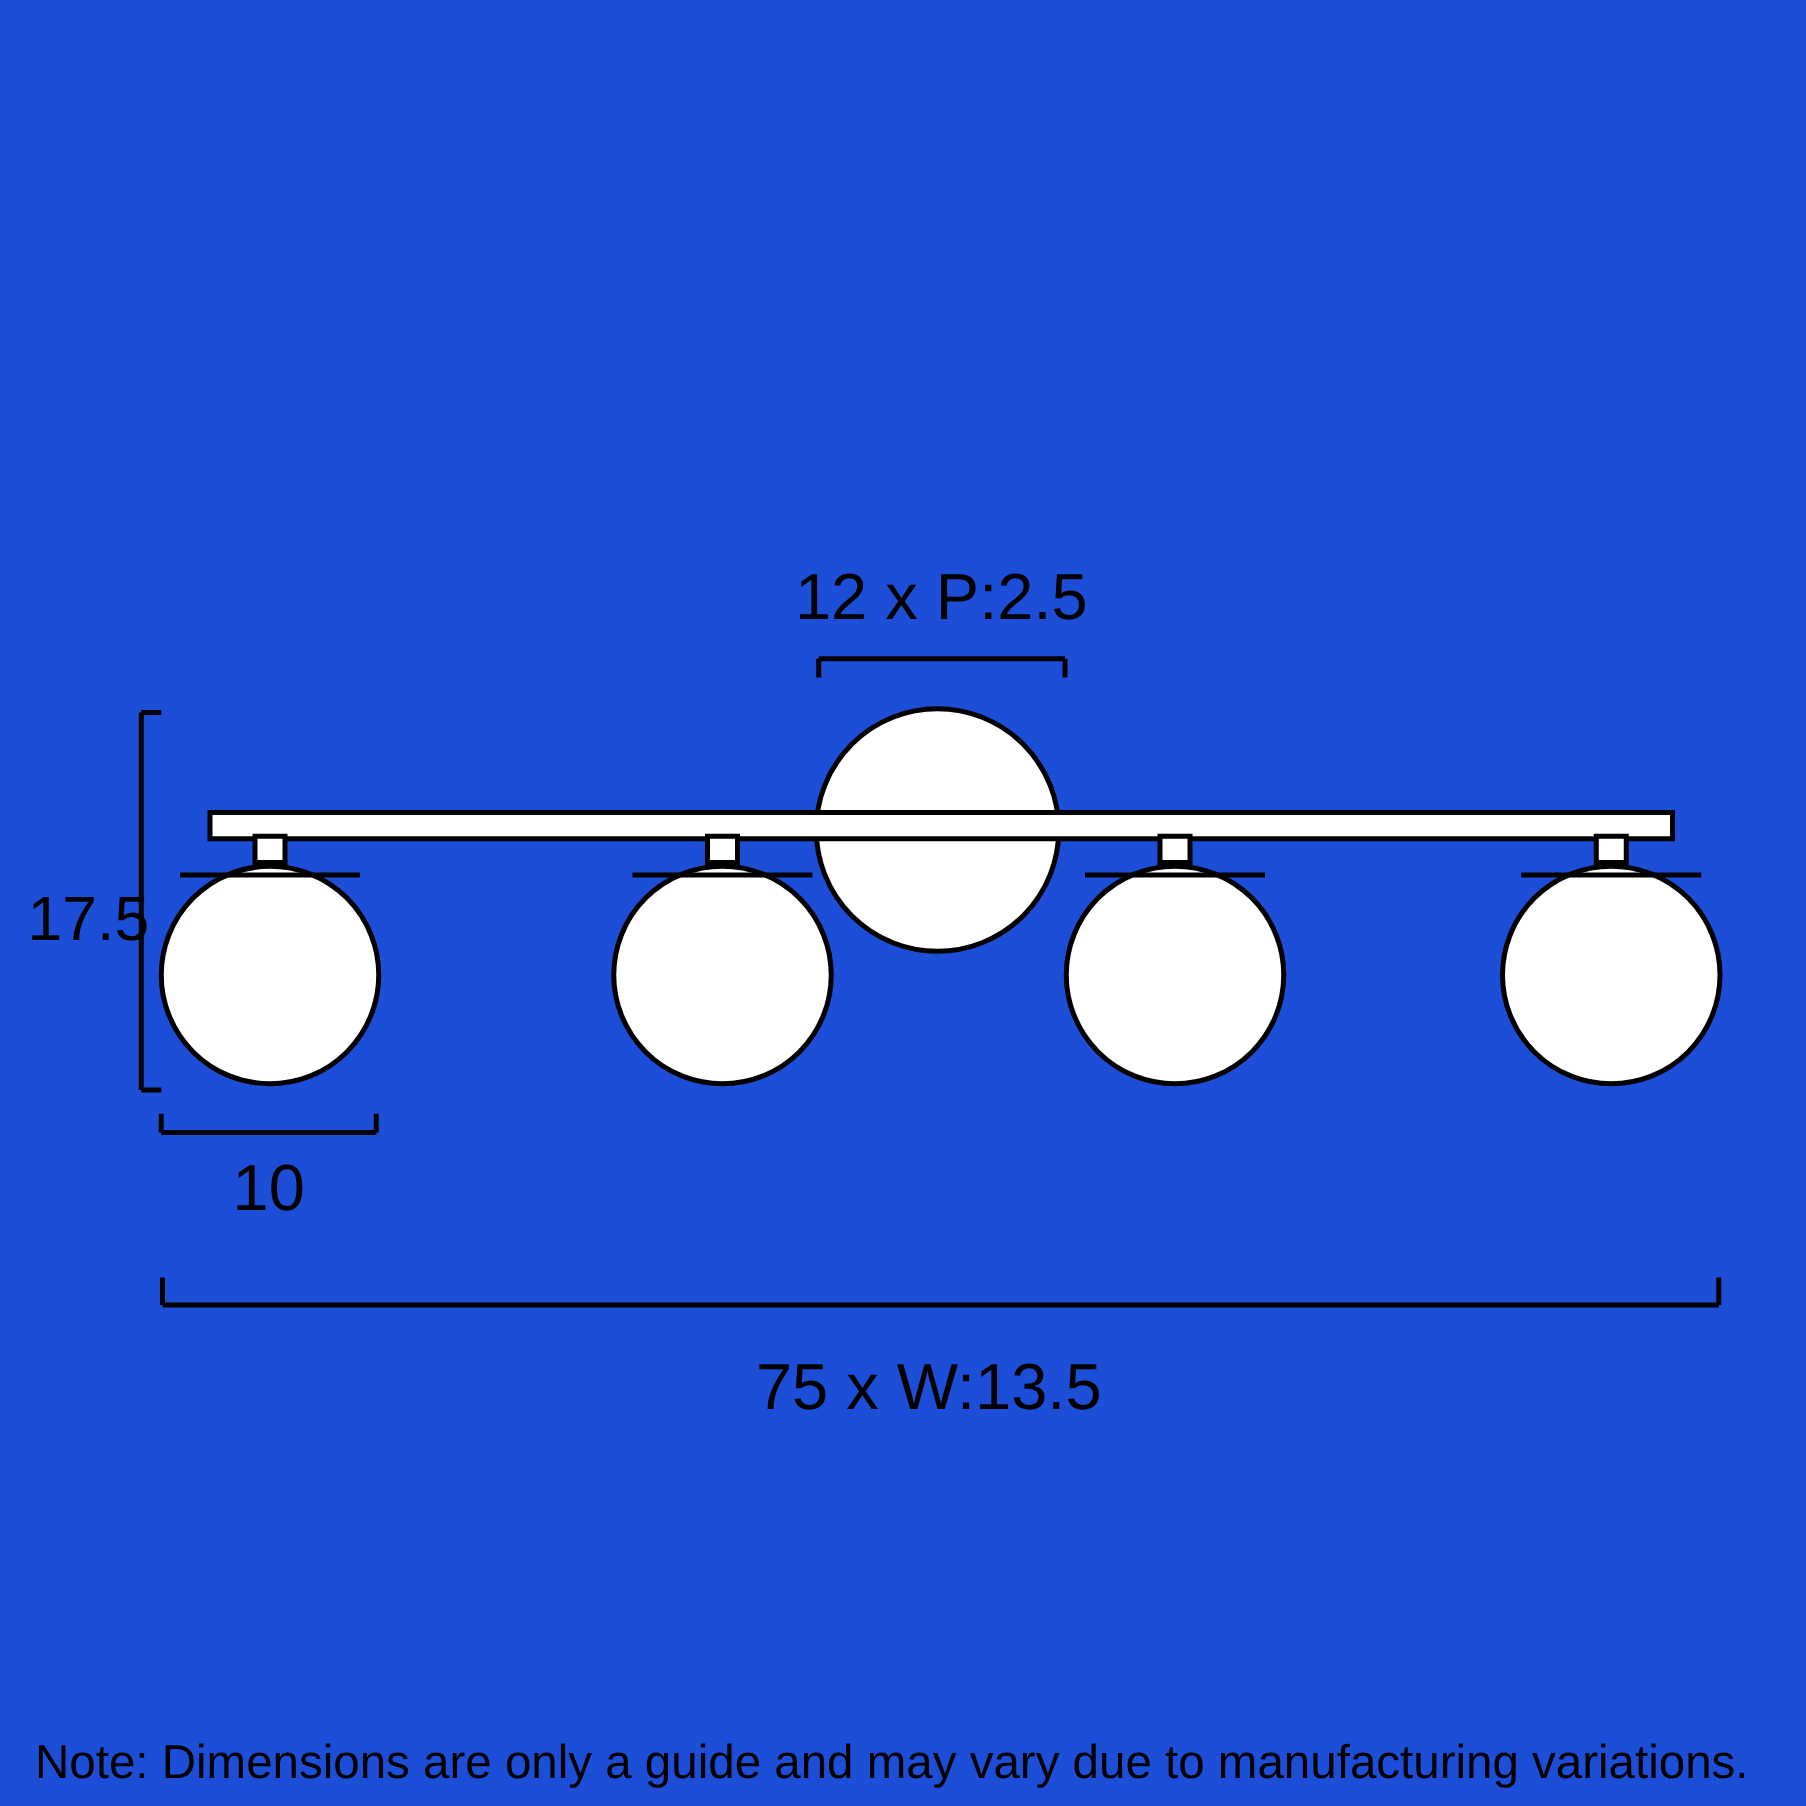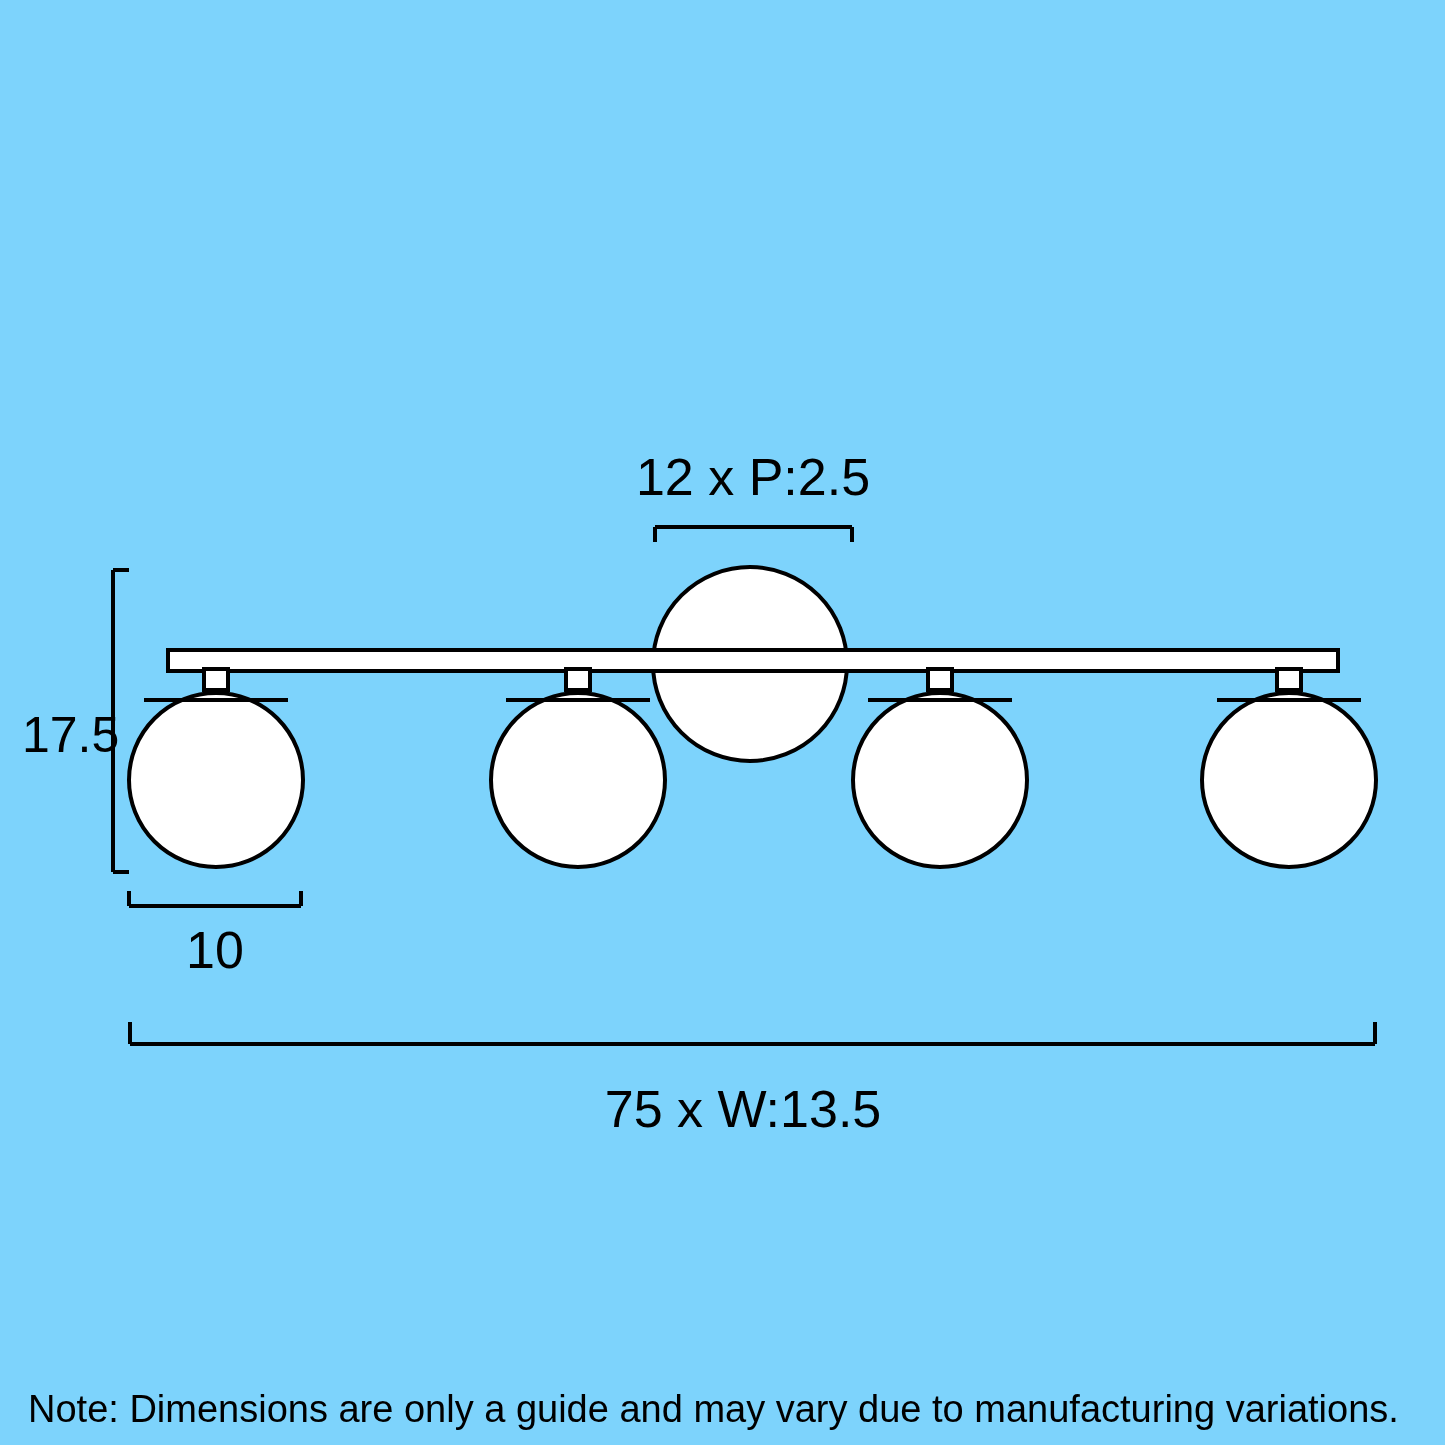--- a/index.html
+++ b/index.html
@@ -4,21 +4,21 @@
 <style>
   html, body {
     margin: 0;
     padding: 0;
     background: #ffffff;
   }
   #canvas {
     position: relative;
     width: 1445px;
     height: 1445px;
-    background: #7dd3fc;
+    background: #1d4ed8;
     overflow: hidden;
     font-family: "Liberation Sans", sans-serif;
   }
   #drawing {
     position: absolute;
     left: 0;
     top: 0;
     width: 1445px;
     height: 1445px;
   }

